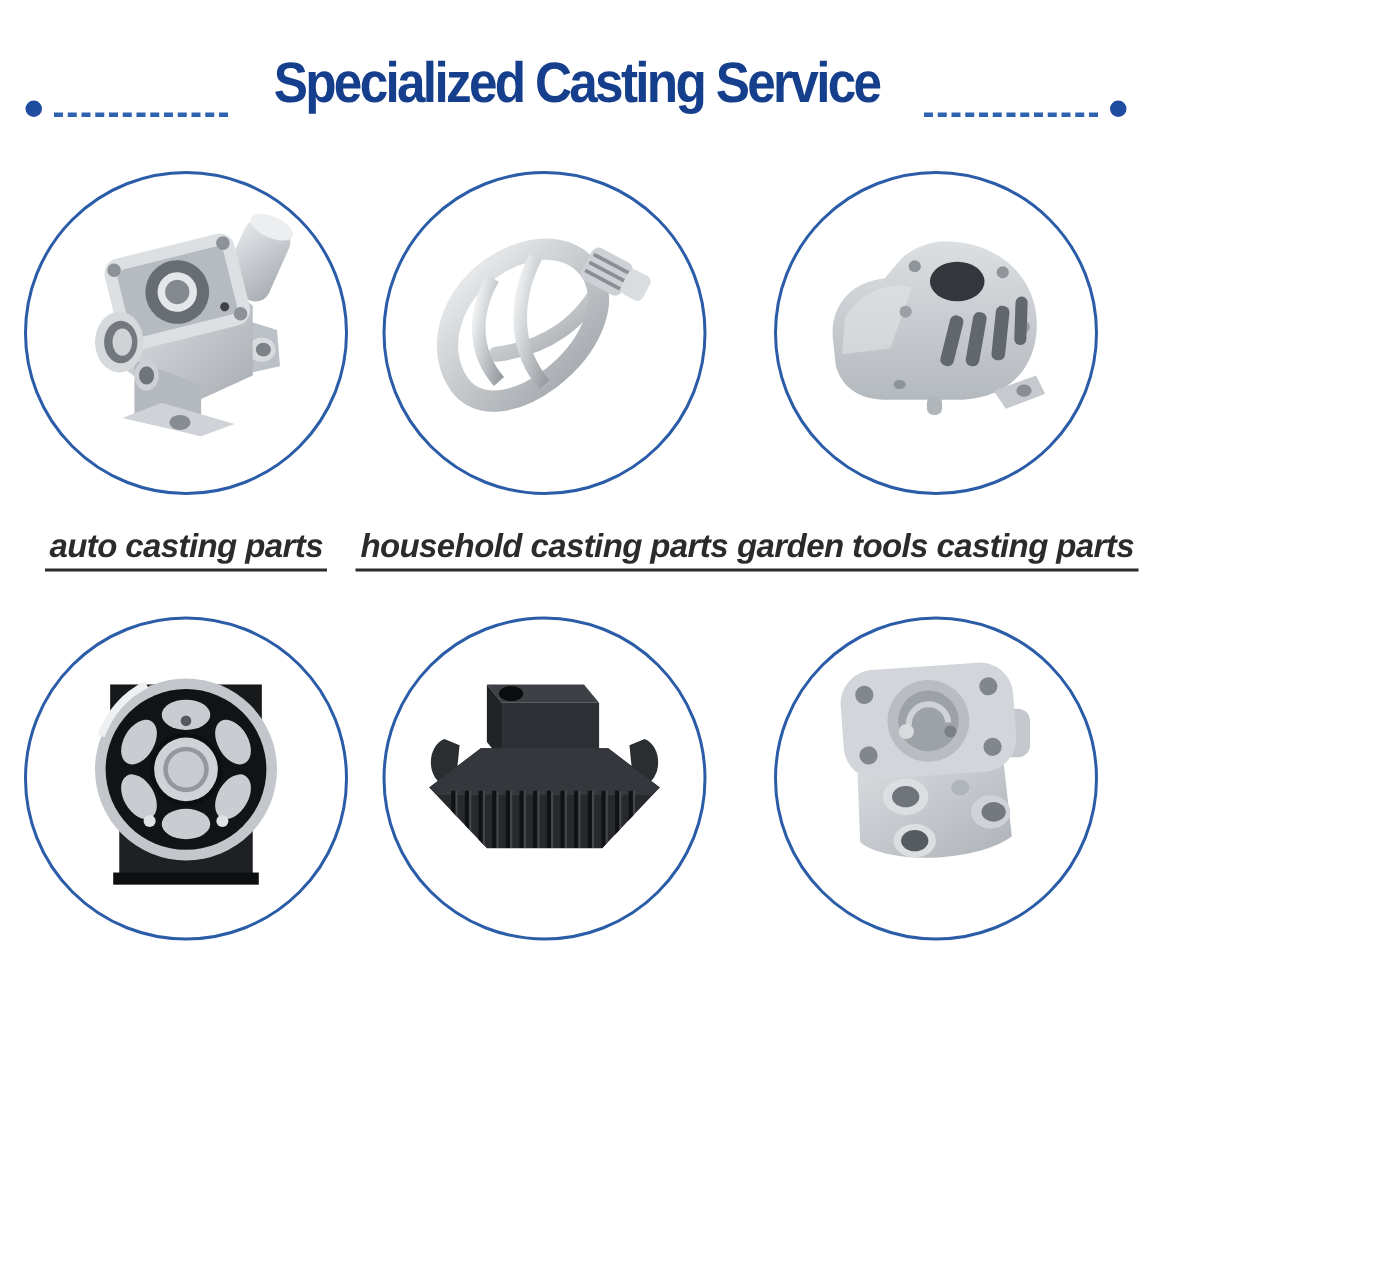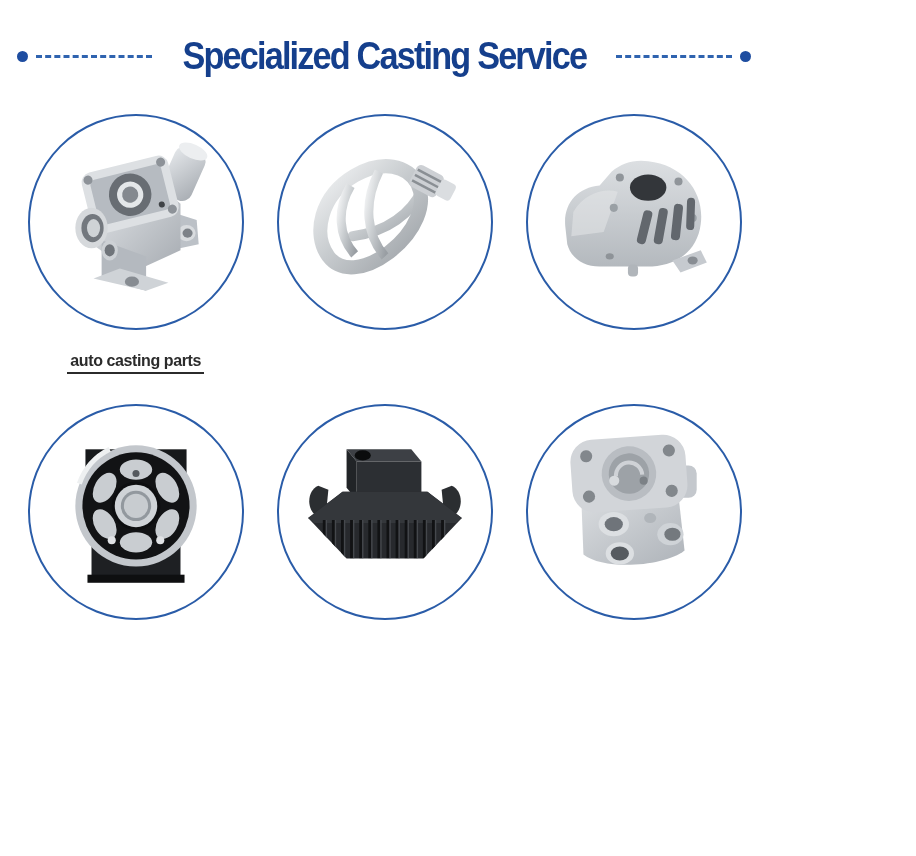--- a/index.html
+++ b/index.html
@@ -2,21 +2,21 @@
 <html><head>
 <meta charset="utf-8">
 <style>
   html,body{margin:0;padding:0;background:#ffffff;}
   body{
     width:916px;height:856px;position:relative;overflow:hidden;
     font-family:"Liberation Sans",sans-serif;
   }
   
   .header{
-    display:flex;align-items:center;
+    display:flex;align-items:flex-end;
     width:734px;margin:36px 0 0 17px;
   }
   .dot{width:11px;height:11px;border-radius:50%;background:#1e4da0;flex:0 0 auto;}
   .dash{flex:1;height:0;border-top:3px dashed #2f63af;margin:0 8px;}
   .title{
     font-size:38px;font-weight:bold;color:#153f8c;
     letter-spacing:-2px;margin:0;white-space:nowrap;
     transform:scaleX(.9);line-height:1.1;
   }
   
@@ -26,21 +26,21 @@
   }
   .cell{margin:0;display:flex;flex-direction:column;align-items:center;}
   .circle{
     width:212px;height:212px;border:2px solid #2a5ca8;border-radius:50%;
     background:#fff;display:flex;align-items:center;justify-content:center;
     overflow:hidden;
   }
   .circle svg{width:182px;height:182px;display:block;}
   .caption{
     margin-top:22px;
-    font-size:16px;font-weight:bold;
+    font-size:22px;font-style:italic;font-weight:bold;
     color:#2b2b2b;letter-spacing:-.4px;white-space:nowrap;
     border-bottom:2px solid #2b2b2b;padding:0 3px 3px;
     line-height:1.1;
   }
 </style>
 </head>
 <body>
 
 <div class="header">
   <span class="dot"></span>
@@ -110,20 +110,21 @@
         <path d="M84 40 C68 72 72 104 90 124" fill="none" stroke="url(#hc)" stroke-width="9"></path>
         <g transform="rotate(28 132 50)">
           <rect x="116" y="38" width="30" height="24" rx="5" fill="#cdd0d4"></rect>
           <line x1="118" y1="44" x2="144" y2="44" stroke="#8a8f94" stroke-width="2.5"></line>
           <line x1="118" y1="50" x2="144" y2="50" stroke="#8a8f94" stroke-width="2.5"></line>
           <line x1="118" y1="56" x2="144" y2="56" stroke="#8a8f94" stroke-width="2.5"></line>
           <rect x="144" y="40" width="16" height="18" rx="4" fill="#dadde0"></rect>
         </g>
       </svg>
     </div>
+    <figcaption class="caption">household casting parts</figcaption>
   </figure>
 
   <figure class="cell">
     <div class="circle">
       <svg viewBox="0 0 180 180">
         <defs>
           <linearGradient id="gt" x1="0" y1="0" x2="0" y2="1">
             <stop offset="0" stop-color="#dcdfe2"></stop>
               <stop offset="1" stop-color="#b4b9be"></stop>
           </linearGradient>
@@ -140,20 +141,21 @@
           <rect x="112" y="76" width="9" height="36" rx="4" transform="rotate(10 116 94)"></rect>
           <rect x="128" y="72" width="9" height="36" rx="4" transform="rotate(6 132 90)"></rect>
           <rect x="142" y="66" width="8" height="32" rx="4" transform="rotate(2 146 82)"></rect>
         </g>
         <path d="M128 128 L156 118 L162 130 L136 140 Z" fill="#c6cacf"></path>
         <ellipse cx="148" cy="128" rx="5" ry="4" fill="#888d93"></ellipse>
         <rect x="84" y="132" width="10" height="12" rx="4" fill="#b0b5ba"></rect>
         <ellipse cx="66" cy="124" rx="4" ry="3" fill="#8e9398"></ellipse>
       </svg>
     </div>
+    <figcaption class="caption">garden tools casting parts</figcaption>
   </figure>
 
   <figure class="cell">
     <div class="circle">
       <svg viewBox="0 0 180 180">
         <rect x="40" y="28" width="100" height="42" fill="#17191b"></rect>
         <rect x="46" y="116" width="88" height="40" fill="#1e2023"></rect>
         <rect x="42" y="152" width="96" height="8" fill="#0e0f10"></rect>
         <circle cx="90" cy="84" r="60" fill="#c3c7cc"></circle>
         <path d="M34 62 A 60 60 0 0 1 64 28" stroke="#eef0f1" stroke-width="5" fill="none"></path>

